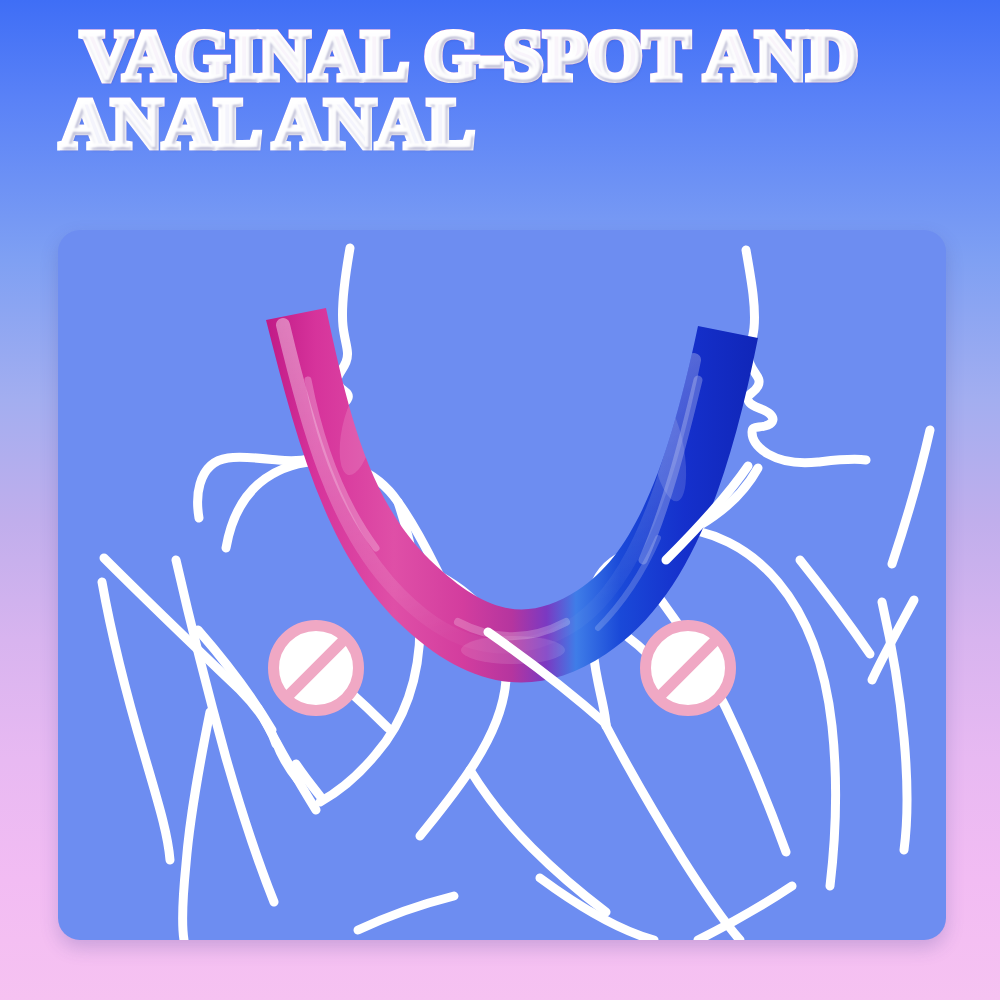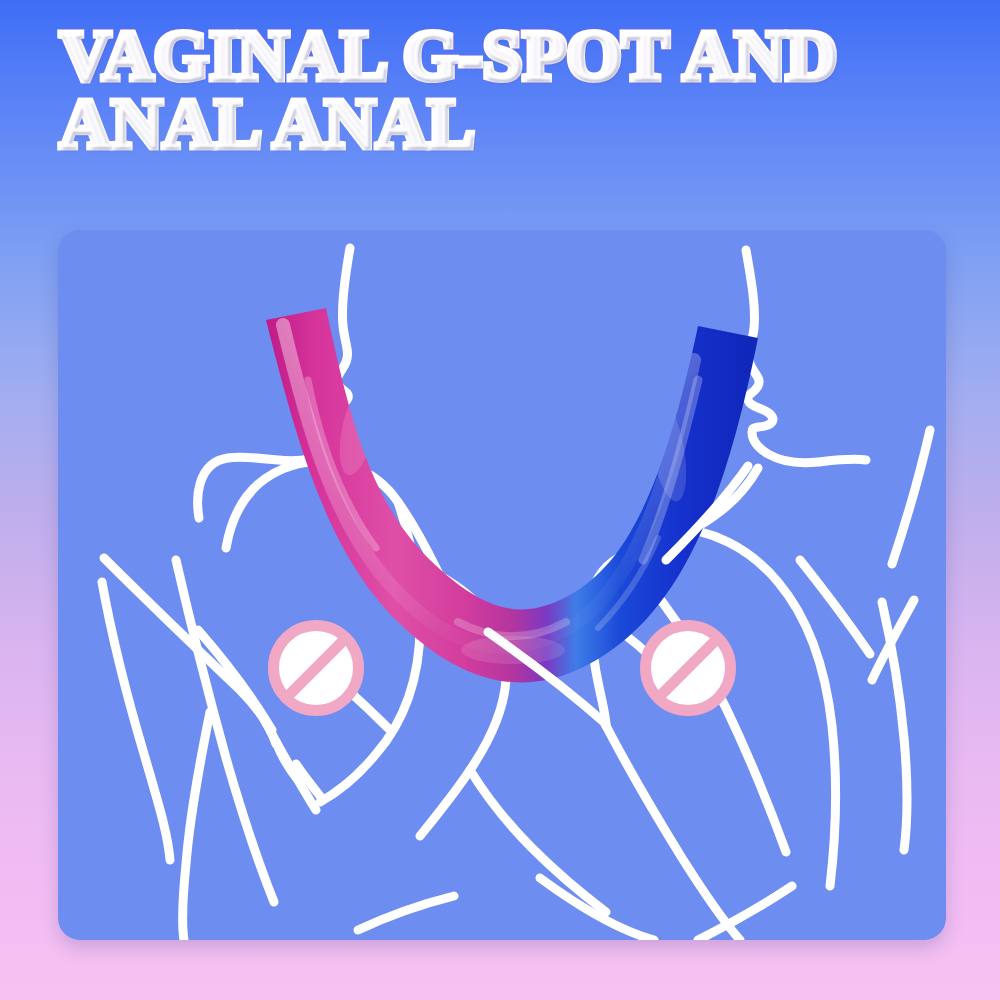--- a/index.html
+++ b/index.html
@@ -47,20 +47,21 @@
     paint-order: stroke fill;
     text-shadow:
        0 0 2px rgba(255,255,255,0.95),
        2px 3px 3px rgba(40,40,120,0.30);
   }
   .title-line-1 {
     background: linear-gradient(180deg, #d2279f 0%, #c425a4 18%, #9b2fd4 55%, #6f2fd1 82%, #5626c0 100%);
     -webkit-background-clip: text;
     background-clip: text;
     color: transparent;
+    margin-left: 21px;
   }
   .title-line-2 {
     background: linear-gradient(180deg, #5a2ad6 0%, #3b2ddd 28%, #2332de 62%, #1b32d8 100%);
     -webkit-background-clip: text;
     background-clip: text;
     color: transparent;
   }
 
   
   .panel {

